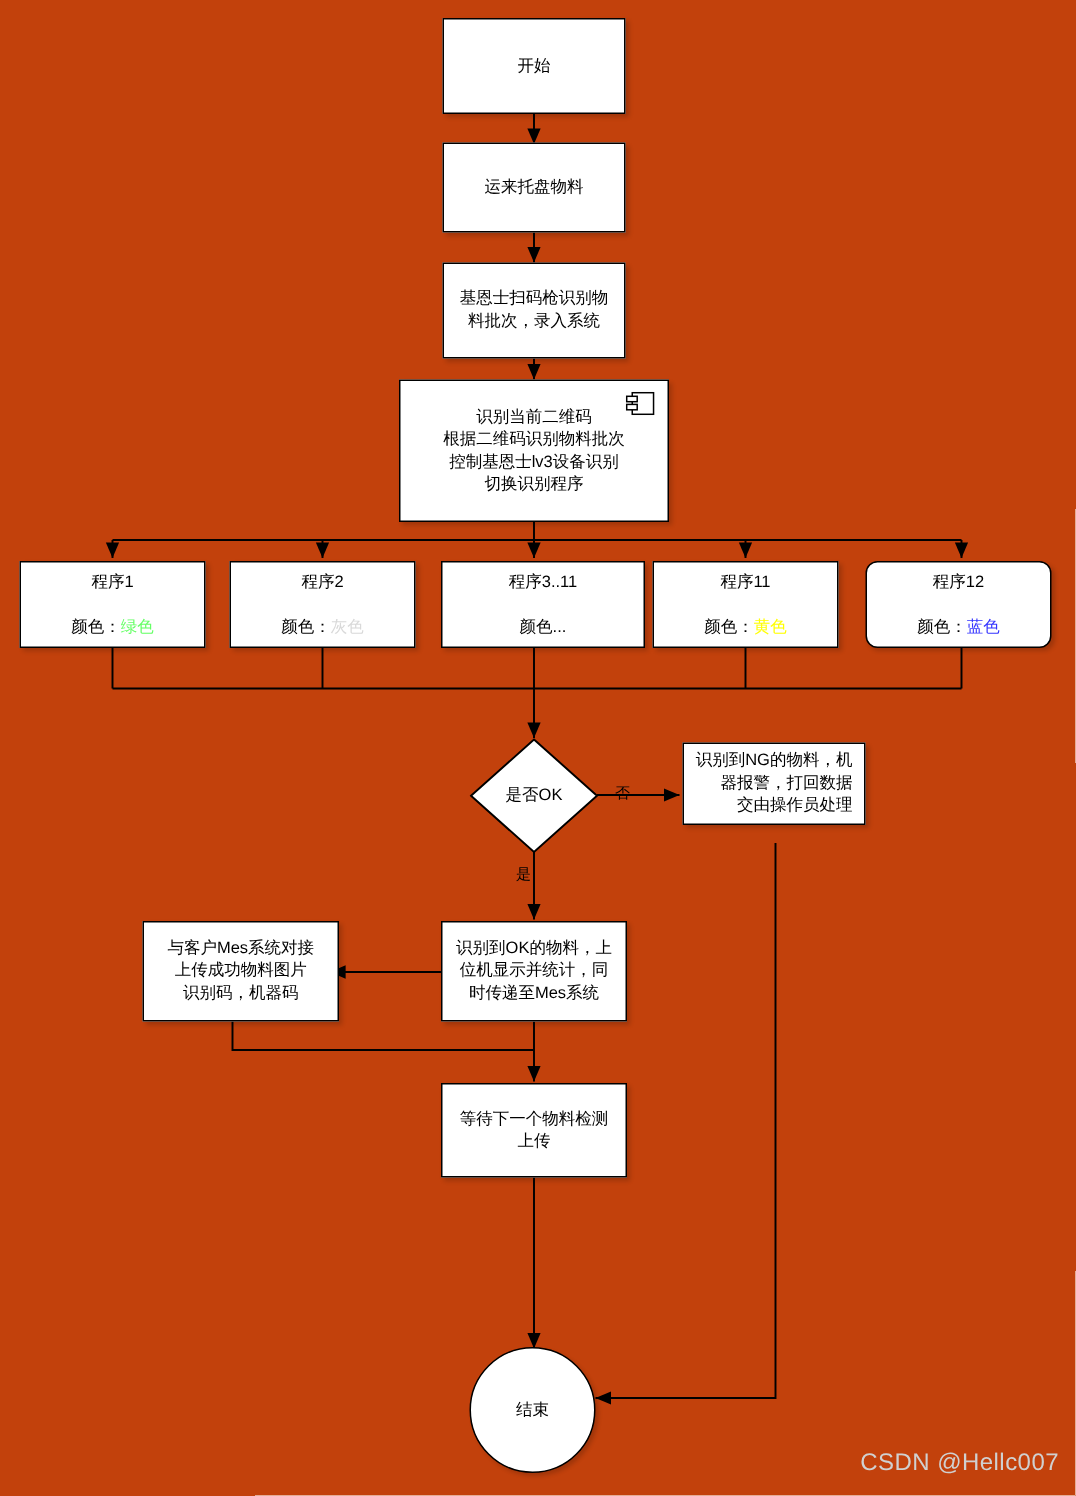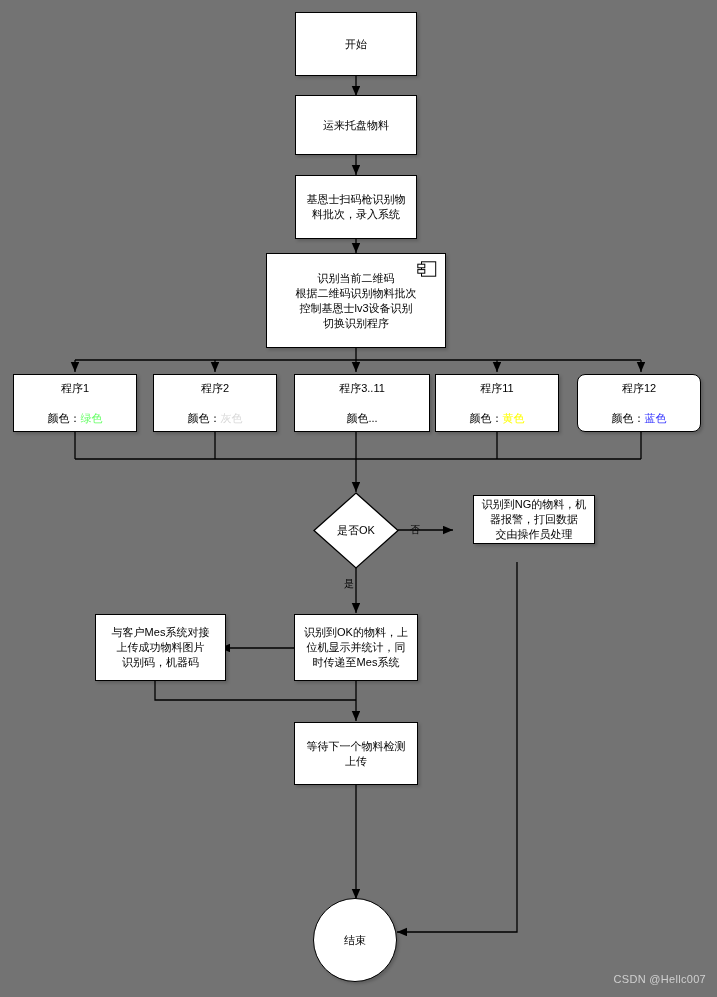--- a/index.html
+++ b/index.html
@@ -4,21 +4,21 @@
 <style>
   html, body {
     margin: 0;
     padding: 0;
     background: #ffffff;
   }
   #canvas {
     position: relative;
     width: 717px;
     height: 997px;
-    background: #737373;
+    background: #c2410c;
     font-family: "Liberation Sans", "DejaVu Sans", sans-serif;
     overflow: hidden;
   }
   svg.edges {
     position: absolute;
     left: 0;
     top: 0;
     width: 717px;
     height: 997px;
     pointer-events: none;
@@ -80,21 +80,21 @@
     position: absolute;
     right: 8px;
     top: 7px;
     width: 20px;
     height: 16px;
   }
   .watermark {
     position: absolute;
     right: 11px;
     bottom: 12px;
-    font-size: 11px;
+    font-size: 16px;
     color: #d0d0d0;
     letter-spacing: 0.3px;
   }
 </style>
 </head>
 <body>
 
 <div id="canvas">
 
   <svg class="edges" viewBox="0 0 717 997">
@@ -207,21 +207,21 @@
   <div class="node diamond" style="left:313px; top:492px; width:86px; height:77px;">
     <svg class="dshape" viewBox="0 0 86 77" preserveAspectRatio="none">
       <polygon points="43,1 85,38.5 43,76 1,38.5" fill="#ffffff" stroke="#000000" stroke-width="1.3"></polygon>
     </svg>
     <span class="txt">是否OK</span>
   </div>
 
   <div class="edge-label" style="left:410px; top:524px;">否</div>
   <div class="edge-label" style="left:344px; top:578px;">是</div>
 
-  <div class="node" style="left:473px; top:495px; width:122px; height:49px;">
+  <div class="node" style="left:455px; top:495px; width:122px; height:55px;text-align:right;">
     <span class="txt">识别到NG的物料，机
 器报警，打回数据
 交由操作员处理</span>
   </div>
 
   <div class="node" style="left:294px; top:614px; width:124px; height:67px;">
     <span class="txt">识别到OK的物料，上
 位机显示并统计，同
 时传递至Mes系统</span>
   </div>

